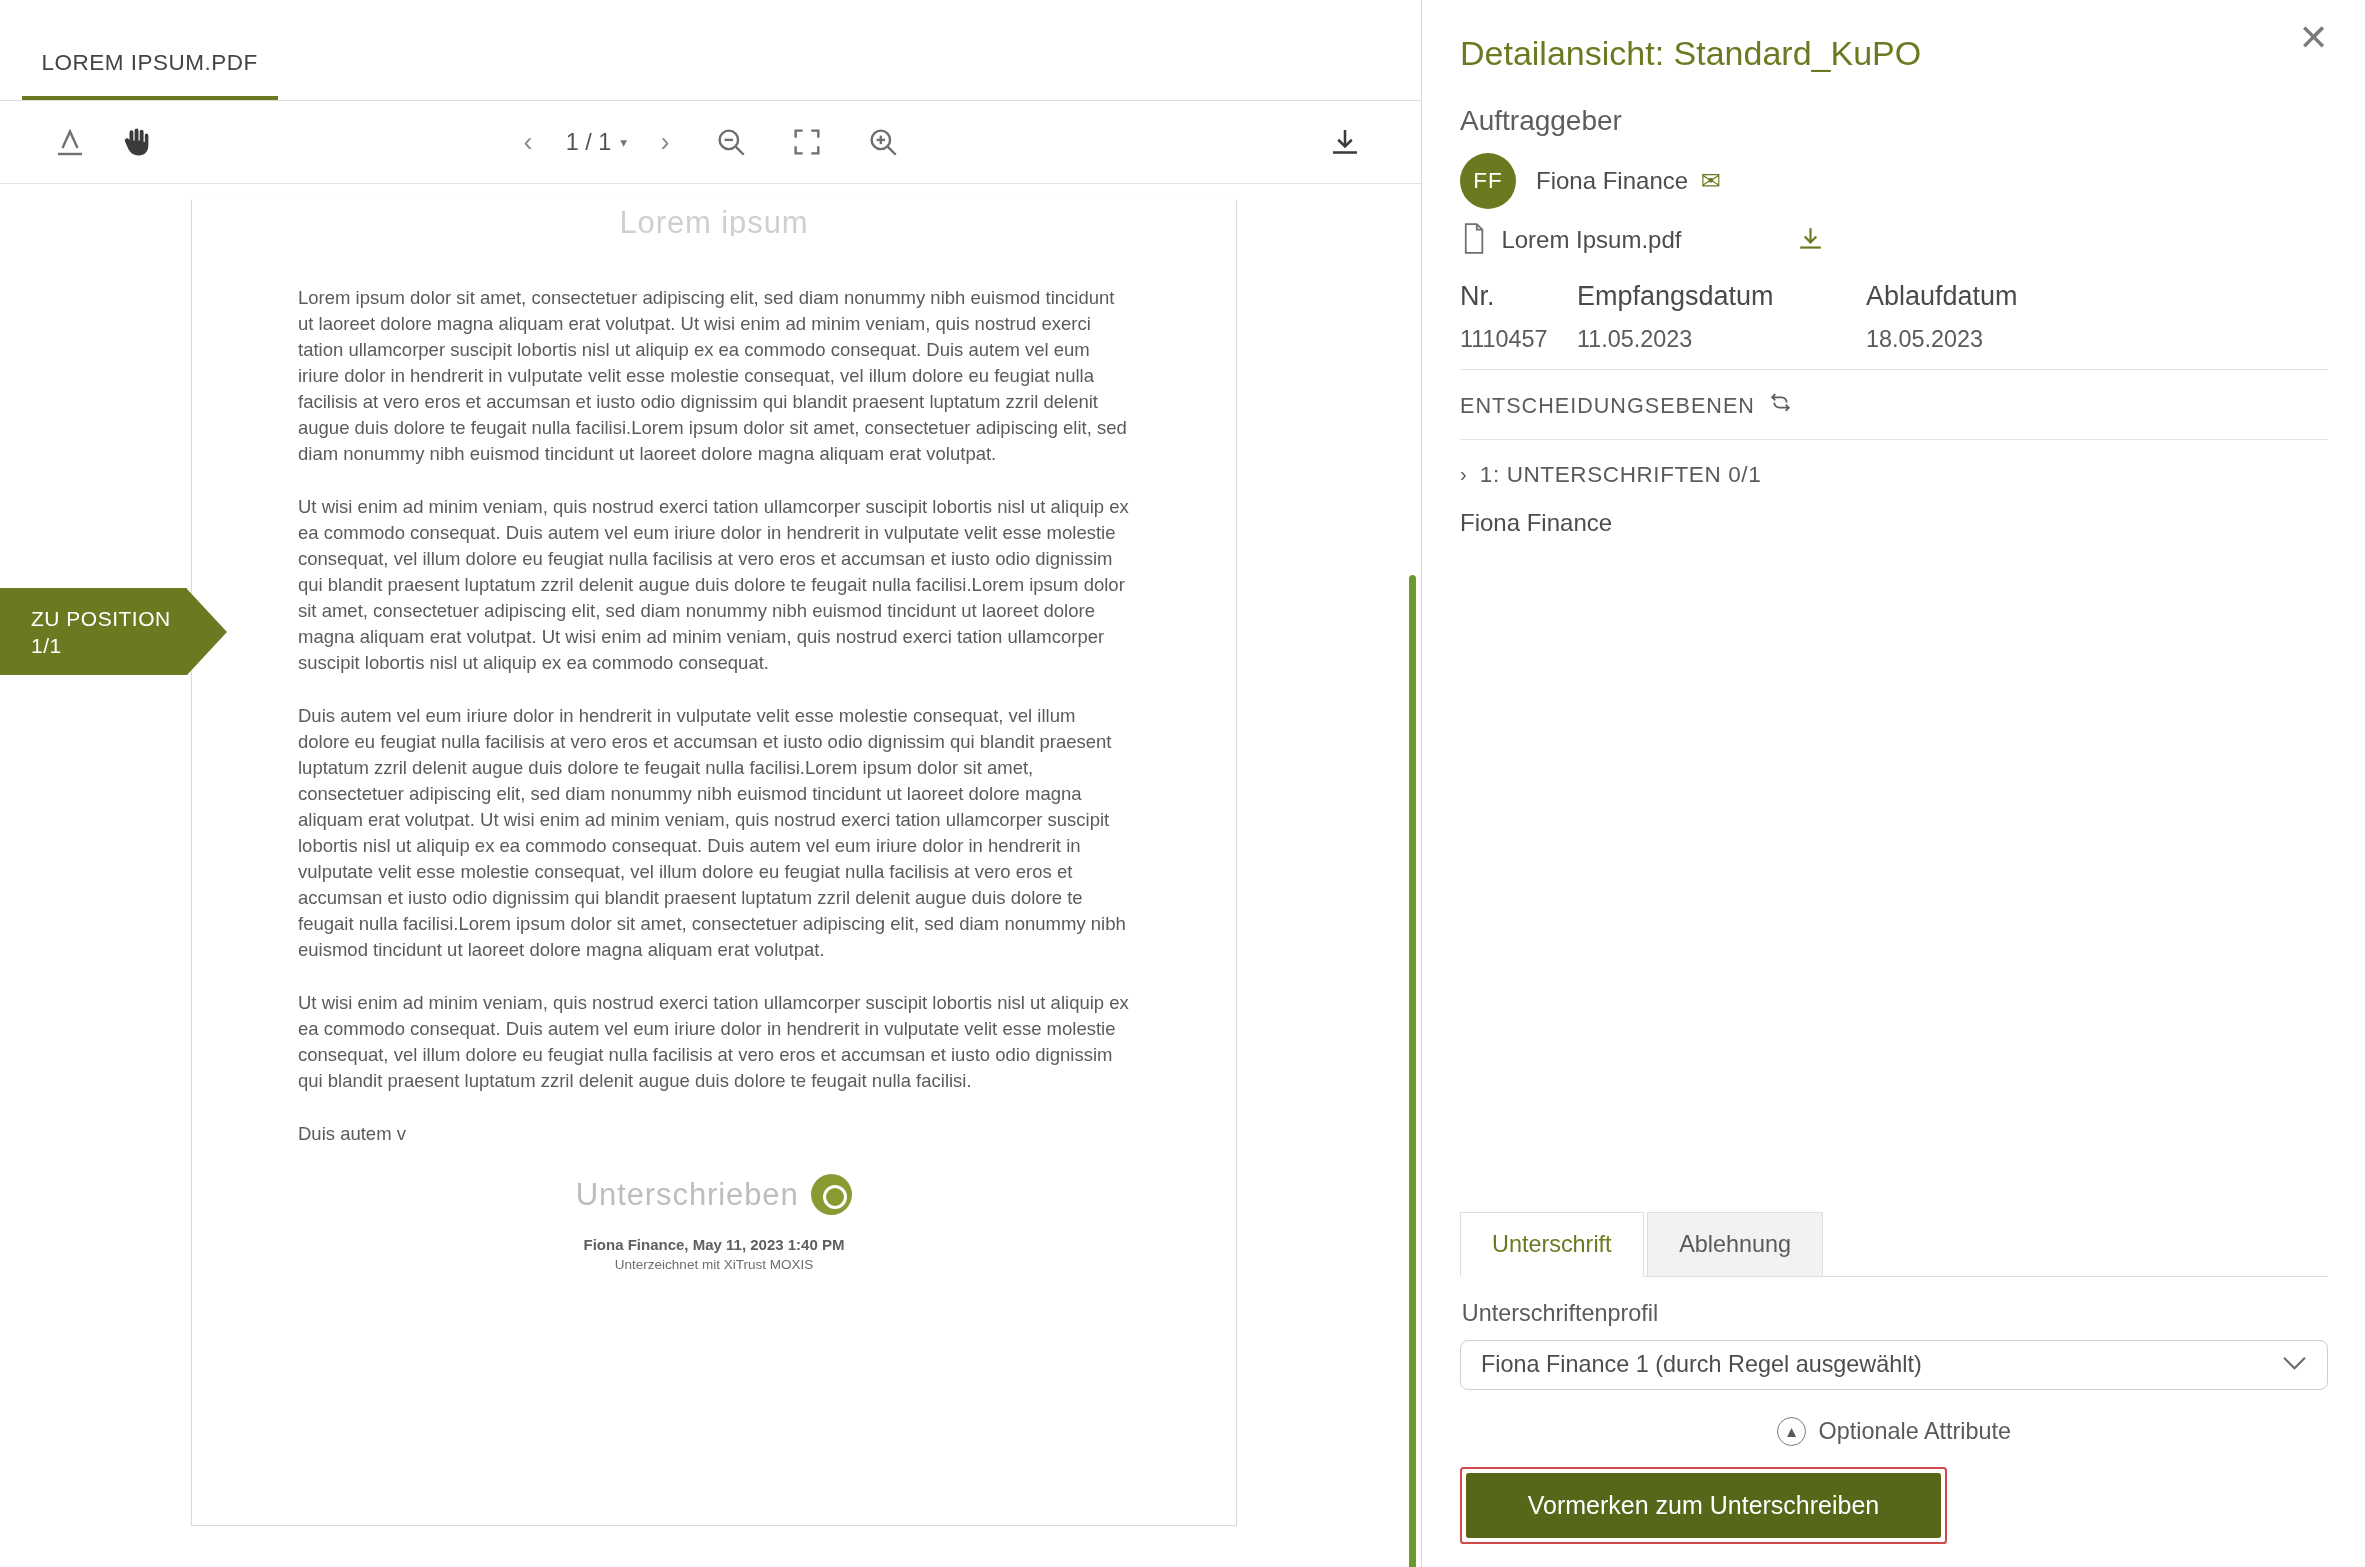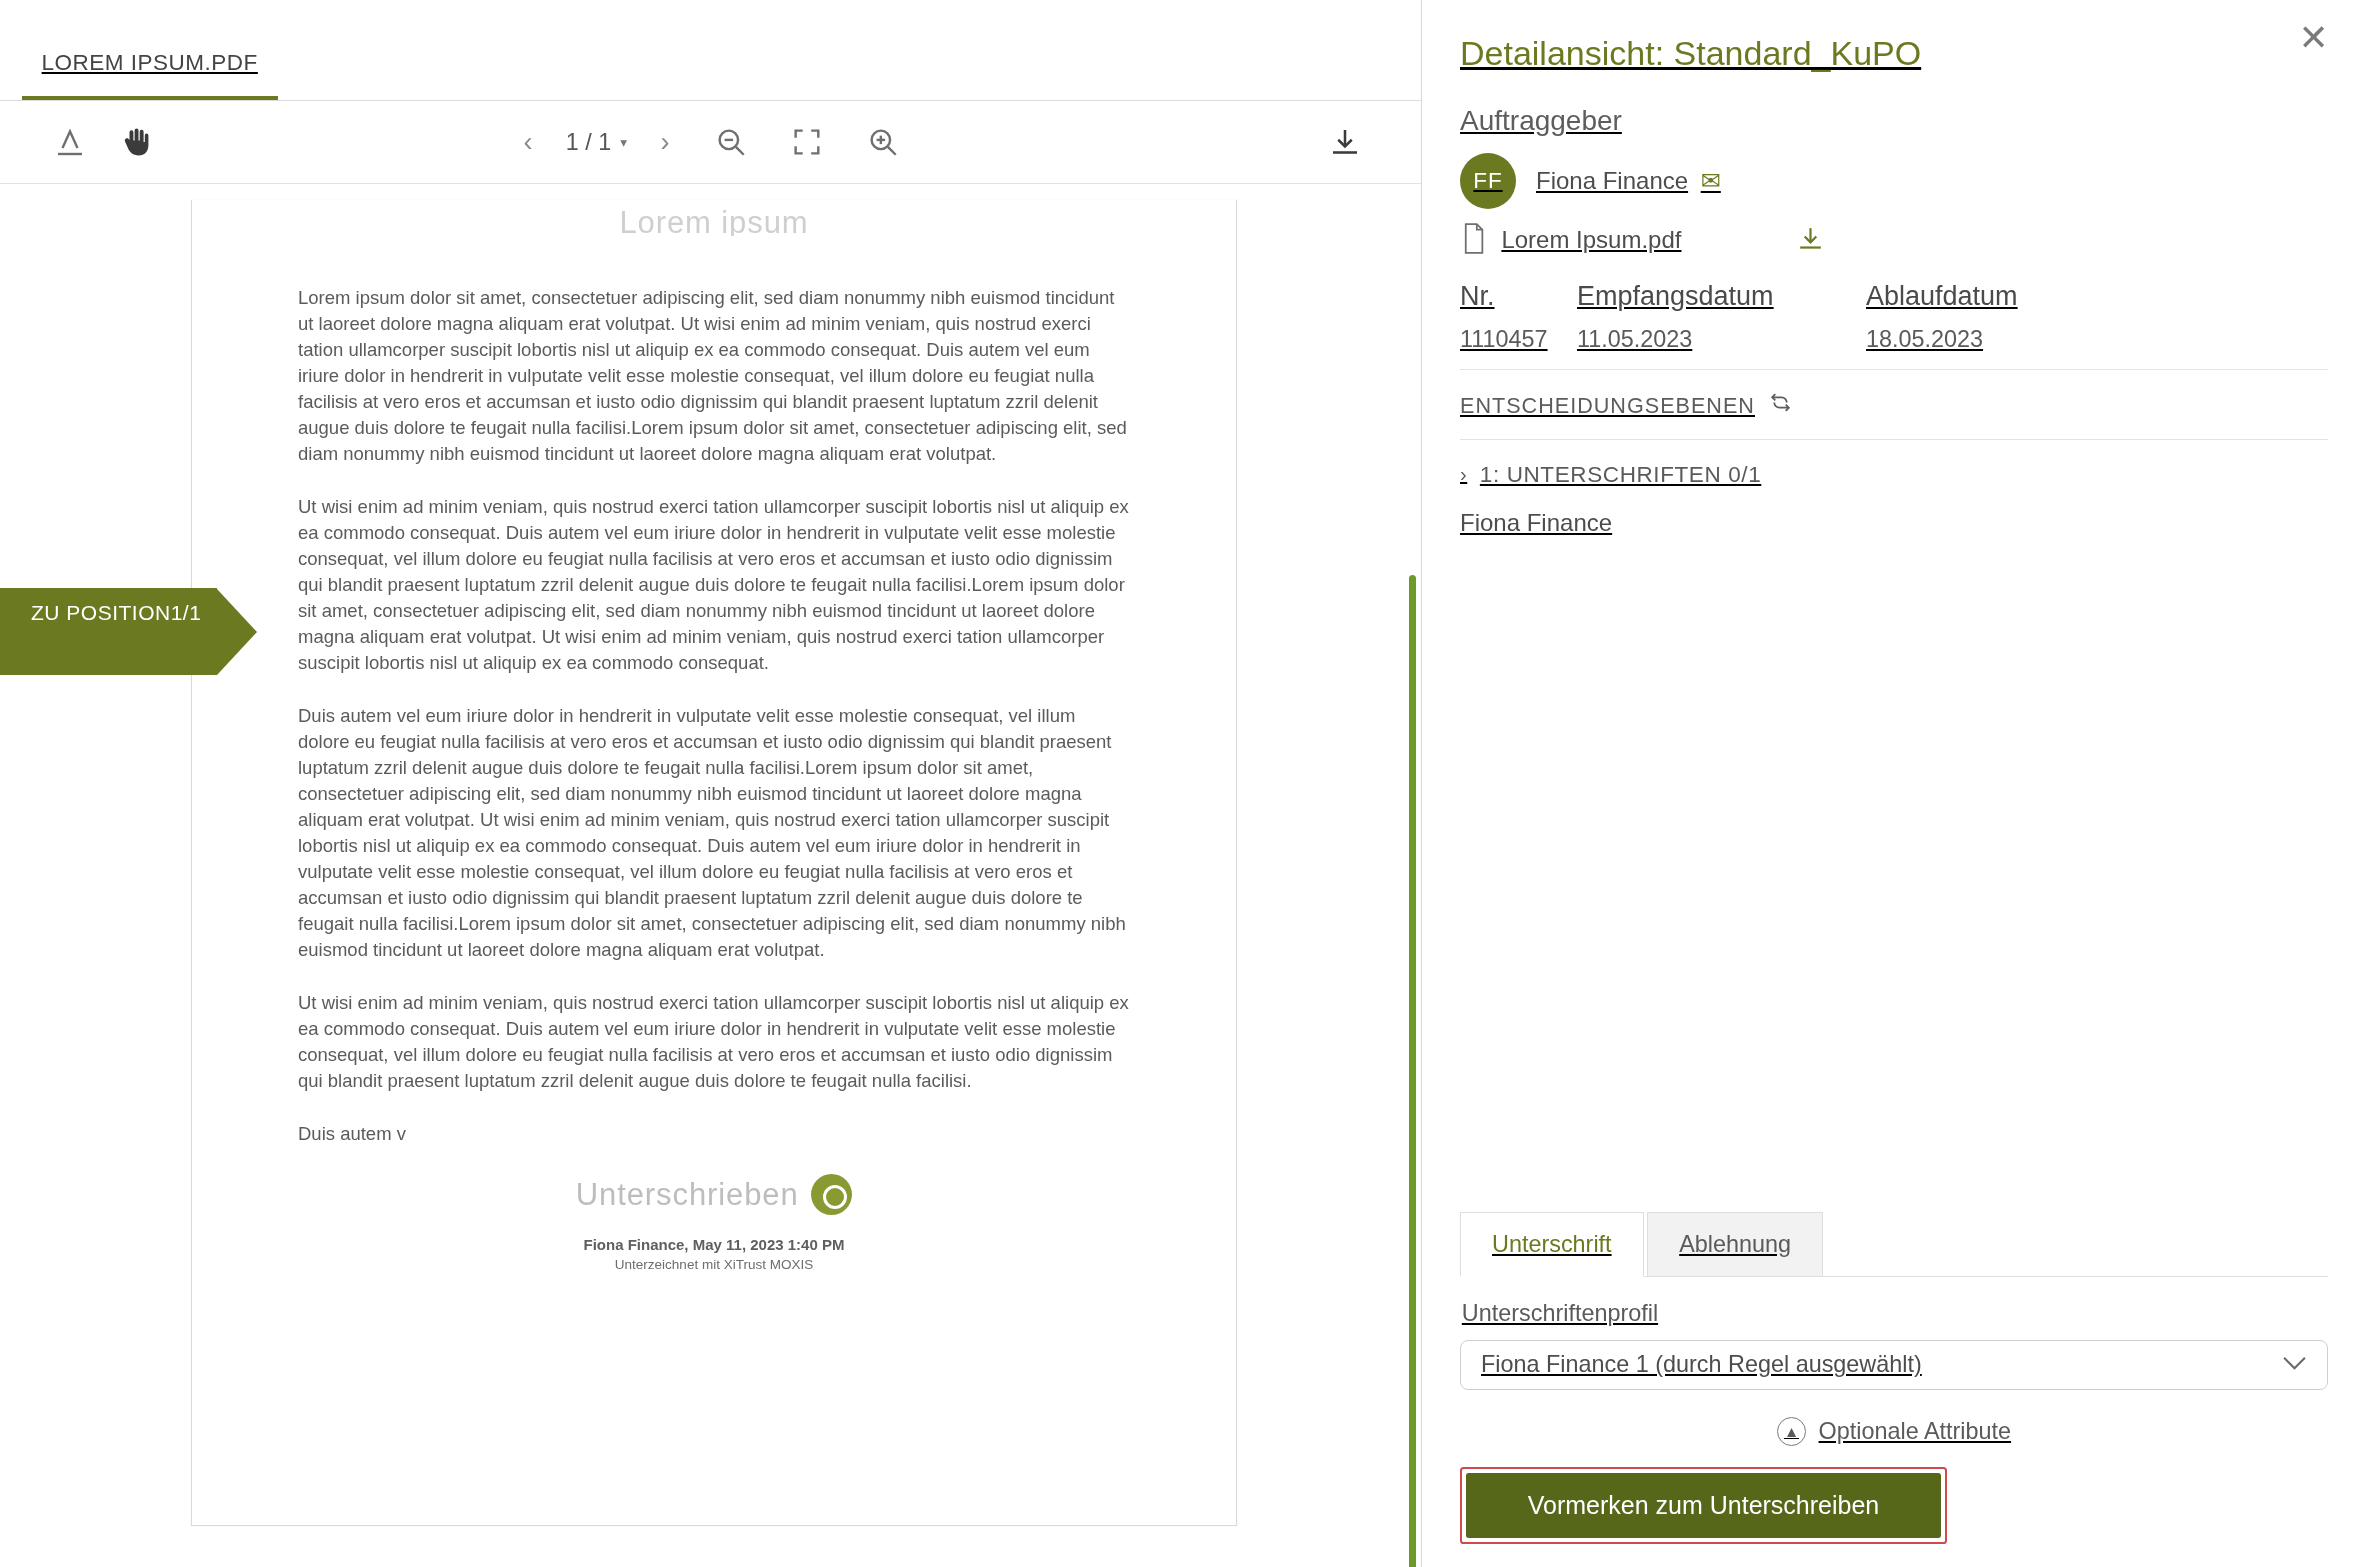--- a/index.html
+++ b/index.html
@@ -8,21 +8,20 @@
     width: 2366px; height: 1567px;
     font-family: "Liberation Sans", sans-serif;
     background: #ffffff;
     overflow: hidden;
   }
   .app {
     position: relative;
     width: 2366px; height: 1567px;
     display: flex;
     background: #b91c1c;
-    text-decoration: underline;
   }
 
   
   .viewer {
     position: relative;
     width: 1422px;
     height: 1567px;
     background: #ffffff;
     border-right: 0.9px solid #d8d8d8;
     display: flex;
@@ -165,21 +164,21 @@
     z-index: 5;
   }
   .posflag .body {
     background: #6b7a20;
     color: #fff;
     padding: 10.8px 16px 10.8px 31px;
     font-size: 21px;
     line-height: 27px;
     letter-spacing: 0.5px;
     height: 87px;
-    display: flex; flex-direction: row; justify-content: center;
+    display: flex; flex-direction: column; justify-content: center;
   }
   .posflag .tipw {
     width: 0; height: 0;
     border-top: 43px solid transparent;
     border-bottom: 43px solid transparent;
     border-left: 40px solid #6b7a20;
   }
   
   .scrollbar {
     position: absolute;

